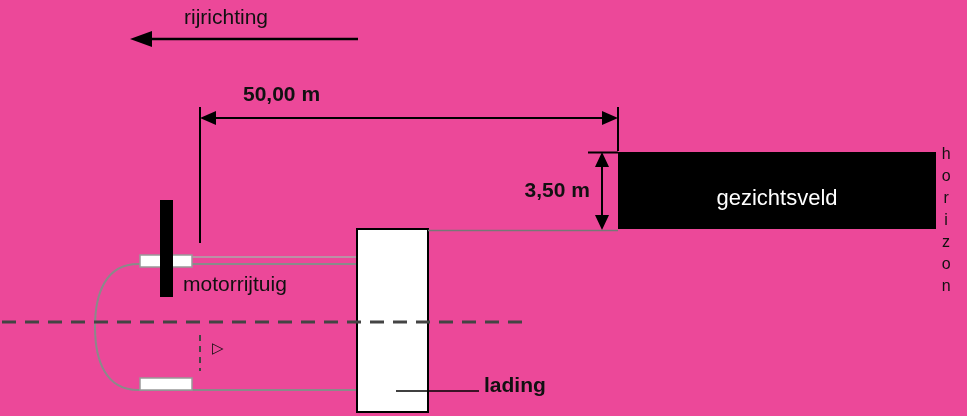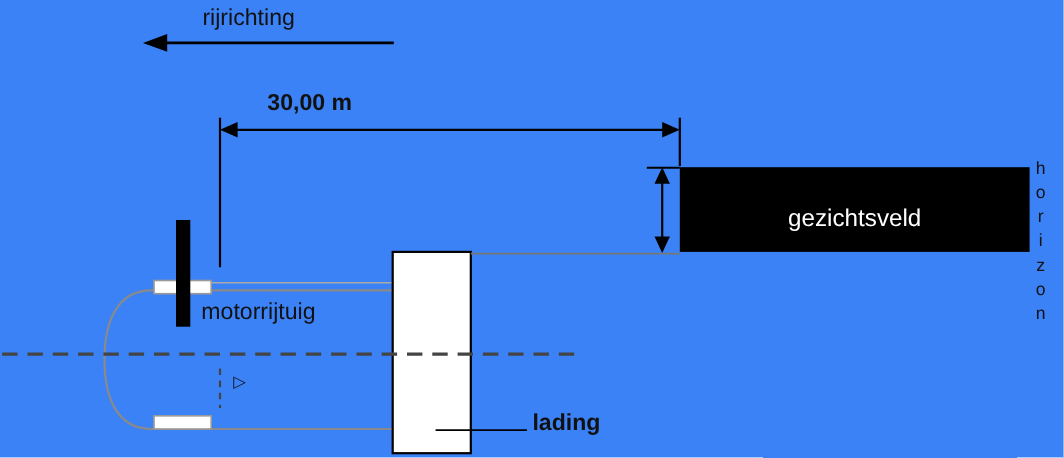--- a/index.html
+++ b/index.html
@@ -4,21 +4,21 @@
 <style>
   html, body {
     margin: 0;
     padding: 0;
     background: #ffffff;
   }
   .canvas {
     position: relative;
     width: 967px;
     height: 416px;
-    background: #3b82f6;
+    background: #ec4899;
     overflow: hidden;
     font-family: "Liberation Sans", "DejaVu Sans", sans-serif;
     color: #111111;
   }
   .canvas svg.lines {
     position: absolute;
     left: 0;
     top: 0;
     width: 967px;
     height: 416px;
@@ -94,20 +94,21 @@
       <polygon points="602,152 595,167 609,167" fill="#000000"></polygon>
       <polygon points="602,230 595,215 609,215" fill="#000000"></polygon>
     </g>
 
     <line x1="428" y1="230.5" x2="618" y2="230.5" stroke="#777777" stroke-width="1.5"></line>
 
     <line x1="396" y1="391" x2="479" y2="391" stroke="#000000" stroke-width="1.5"></line>
   </svg>
 
   <div class="lbl lbl-direction">rijrichting</div>
-  <div class="lbl lbl-distance">30,00 m</div>
+  <div class="lbl lbl-distance">50,00 m</div>
+  <div class="lbl lbl-height">3,50 m</div>
   <div class="lbl lbl-fov" style="color: rgb(255, 255, 255);">gezichtsveld</div>
   <div class="lbl lbl-horizon">horizon</div>
   <div class="lbl lbl-vehicle">motorrijtuig</div>
   <div class="lbl lbl-eye-marker">▷</div>
   <div class="lbl lbl-load">lading</div>
 
 </div>
 
 </body></html>

